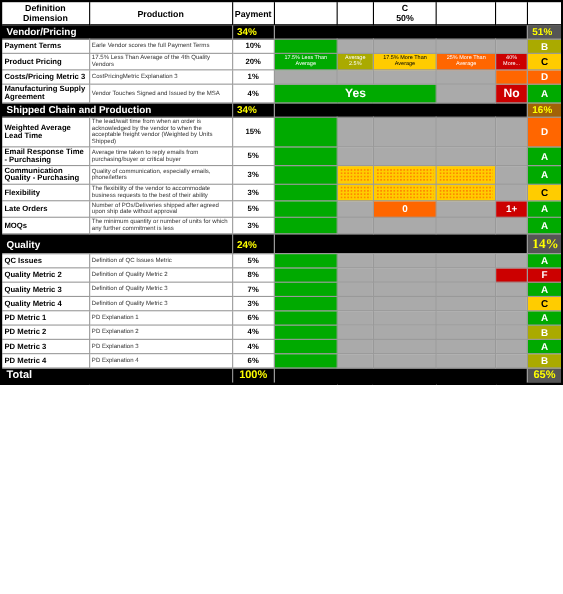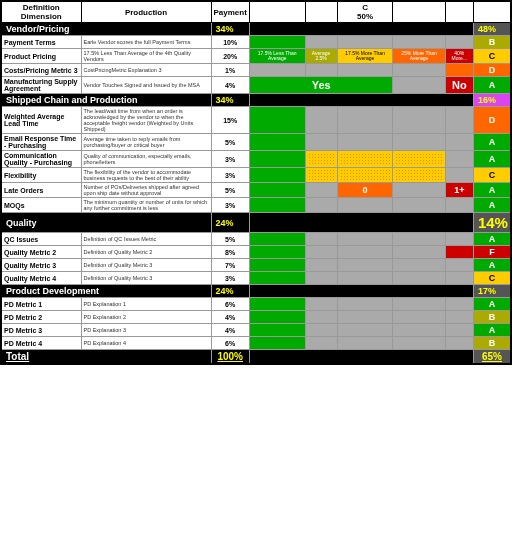--- a/index.html
+++ b/index.html
@@ -52,21 +52,20 @@
     .grade-b { background: #aaaa00; color: #fff; font-weight: bold; }
     .grade-c { background: #ffcc00; color: #000; font-weight: bold; }
     .grade-d { background: #ff6600; color: #fff; font-weight: bold; }
     .grade-f { background: #cc0000; color: #fff; font-weight: bold; }
 
     .total-row td {
       background: #000;
       color: #fff;
       font-weight: bold;
       font-size: 9px;
-      text-decoration: underline;
     }
   </style>
 </head>
 <body>
 
 <table class="outer-table">
   <thead>
     <tr class="header-row">
       <th class="col-scorecard">
         <span>Definition Dimension</span>
@@ -83,21 +82,21 @@
       <th class="header-d">D<br>25%</th>
       <th class="header-f">F<br>0%</th>
       <th class="header-example" style="font-size:6px;">Example<br>Vendor</th>
     </tr>
   </thead>
   <tbody id="table-body">
   <tr class="section-row">
     <td colspan="2" style="background:#000;color:#fff;font-weight:bold;font-size:9px;text-align:left;padding-left:4px;">Vendor/Pricing</td>
     <td style="background:#000;color:#ff0;font-weight:bold;font-size:9px;">34%</td>
     <td colspan="5" style="background:#000;"></td>
-    <td style="background:#555;color:#ff0;font-weight:bold;font-size:9px;">48%</td>
+    <td style="background:#555;color:#ff0;font-weight:bold;font-size:9px;">51%</td>
   </tr>
       <tr class="data-row">
       <td style="text-align:left;font-size:7px;font-weight:bold;padding:1px 2px;">Payment Terms</td>
       <td style="text-align:left;font-size:5.5px;padding:1px 2px;color:#333;">Earle Vendor scores the full Payment Terms</td>
       <td style="font-size:7px;font-weight:bold;">10%</td>
       <td style="background:#00aa00;color:#fff;font-weight:bold;">&nbsp;</td>
         <td style="background:#aaa;">&nbsp;</td>
         <td style="background:#aaa;">&nbsp;</td>
         <td style="background:#aaa;">&nbsp;</td>
         <td style="background:#aaa;">&nbsp;</td>
@@ -131,21 +130,21 @@
       <td style="font-size:7px;font-weight:bold;">4%</td>
       <td colspan="3" style="background:#00aa00;color:#fff;font-weight:bold;font-size:11px;text-align:center;">Yes</td>
         <td style="background:#aaa;">&nbsp;</td>
         <td style="background:#cc0000;color:#fff;font-weight:bold;font-size:11px;text-align:center;">No</td>
       <td class="grade-a" style="font-weight:bold;font-size:9px;">A</td>
     </tr>
       <tr class="section-row">
     <td colspan="2" style="background:#000;color:#fff;font-weight:bold;font-size:9px;text-align:left;padding-left:4px;">Shipped Chain and Production</td>
     <td style="background:#000;color:#ff0;font-weight:bold;font-size:9px;">34%</td>
     <td colspan="5" style="background:#000;"></td>
-    <td style="background:#d946ef;color:#ff0;font-weight:bold;font-size:9px;margin-left:30px;">16%</td>
+    <td style="background:#a16207;color:#ff0;font-weight:bold;font-size:9px;margin-left:30px;">16%</td>
   </tr>
       <tr class="data-row">
       <td style="text-align:left;font-size:7px;font-weight:bold;padding:1px 2px;">Weighted Average Lead Time</td>
       <td style="text-align:left;font-size:5.5px;padding:1px 2px;color:#333;">The lead/wait time from when an order is acknowledged by the vendor to when the acceptable freight vendor (Weighted by Units Shipped)</td>
       <td style="font-size:7px;font-weight:bold;">15%</td>
       <td style="background:#00aa00;color:#fff;font-weight:bold;">&nbsp;</td>
         <td style="background:#aaa;">&nbsp;</td>
         <td style="background:#aaa;">&nbsp;</td>
         <td style="background:#aaa;">&nbsp;</td>
         <td style="background:#aaa;">&nbsp;</td>
@@ -215,21 +214,21 @@
         <td style="background:#aaa;">&nbsp;</td>
         <td style="background:#aaa;">&nbsp;</td>
         <td style="background:#aaa;">&nbsp;</td>
         <td style="background:#aaa;">&nbsp;</td>
       <td class="grade-a" style="font-weight:bold;font-size:9px;">A</td>
     </tr>
       <tr class="section-row">
     <td colspan="2" style="background:#000;color:#fff;font-weight:bold;font-size:9px;text-align:left;padding-left:4px;">Quality</td>
     <td style="background:#000;color:#ff0;font-weight:bold;font-size:9px;">24%</td>
     <td colspan="5" style="background:#000;"></td>
-    <td style="background:#555;color:#ff0;font-weight:bold;font-size:15px;">14%</td>
+    <td style="background:#555;color:#ff0;font-weight:bold;font-size:12px;font-family:Liberation Serif, serif;">14%</td>
   </tr>
       <tr class="data-row">
       <td style="text-align:left;font-size:7px;font-weight:bold;padding:1px 2px;">QC Issues</td>
       <td style="text-align:left;font-size:5.5px;padding:1px 2px;color:#333;">Definition of QC Issues Metric</td>
       <td style="font-size:7px;font-weight:bold;">5%</td>
       <td style="background:#00aa00;color:#fff;font-weight:bold;">&nbsp;</td>
         <td style="background:#aaa;">&nbsp;</td>
         <td style="background:#aaa;">&nbsp;</td>
         <td style="background:#aaa;">&nbsp;</td>
         <td style="background:#aaa;">&nbsp;</td>
@@ -261,26 +260,20 @@
       <td style="text-align:left;font-size:7px;font-weight:bold;padding:1px 2px;">Quality Metric 4</td>
       <td style="text-align:left;font-size:5.5px;padding:1px 2px;color:#333;">Definition of Quality Metric 3</td>
       <td style="font-size:7px;font-weight:bold;">3%</td>
       <td style="background:#00aa00;color:#fff;font-weight:bold;">&nbsp;</td>
         <td style="background:#aaa;">&nbsp;</td>
         <td style="background:#aaa;">&nbsp;</td>
         <td style="background:#aaa;">&nbsp;</td>
         <td style="background:#aaa;">&nbsp;</td>
       <td class="grade-c" style="font-weight:bold;font-size:9px;">C</td>
     </tr>
-      <tr class="section-row">
-    <td colspan="2" style="background:#000;color:#fff;font-weight:bold;font-size:9px;text-align:left;padding-left:4px;">Product Development</td>
-    <td style="background:#000;color:#ff0;font-weight:bold;font-size:9px;">24%</td>
-    <td colspan="5" style="background:#000;"></td>
-    <td style="background:#555;color:#ff0;font-weight:bold;font-size:9px;">17%</td>
-  </tr>
       <tr class="data-row">
       <td style="text-align:left;font-size:7px;font-weight:bold;padding:1px 2px;">PD Metric 1</td>
       <td style="text-align:left;font-size:5.5px;padding:1px 2px;color:#333;">PD Explanation 1</td>
       <td style="font-size:7px;font-weight:bold;">6%</td>
       <td style="background:#00aa00;color:#fff;font-weight:bold;">&nbsp;</td>
         <td style="background:#aaa;">&nbsp;</td>
         <td style="background:#aaa;">&nbsp;</td>
         <td style="background:#aaa;">&nbsp;</td>
         <td style="background:#aaa;">&nbsp;</td>
       <td class="grade-a" style="font-weight:bold;font-size:9px;">A</td>

